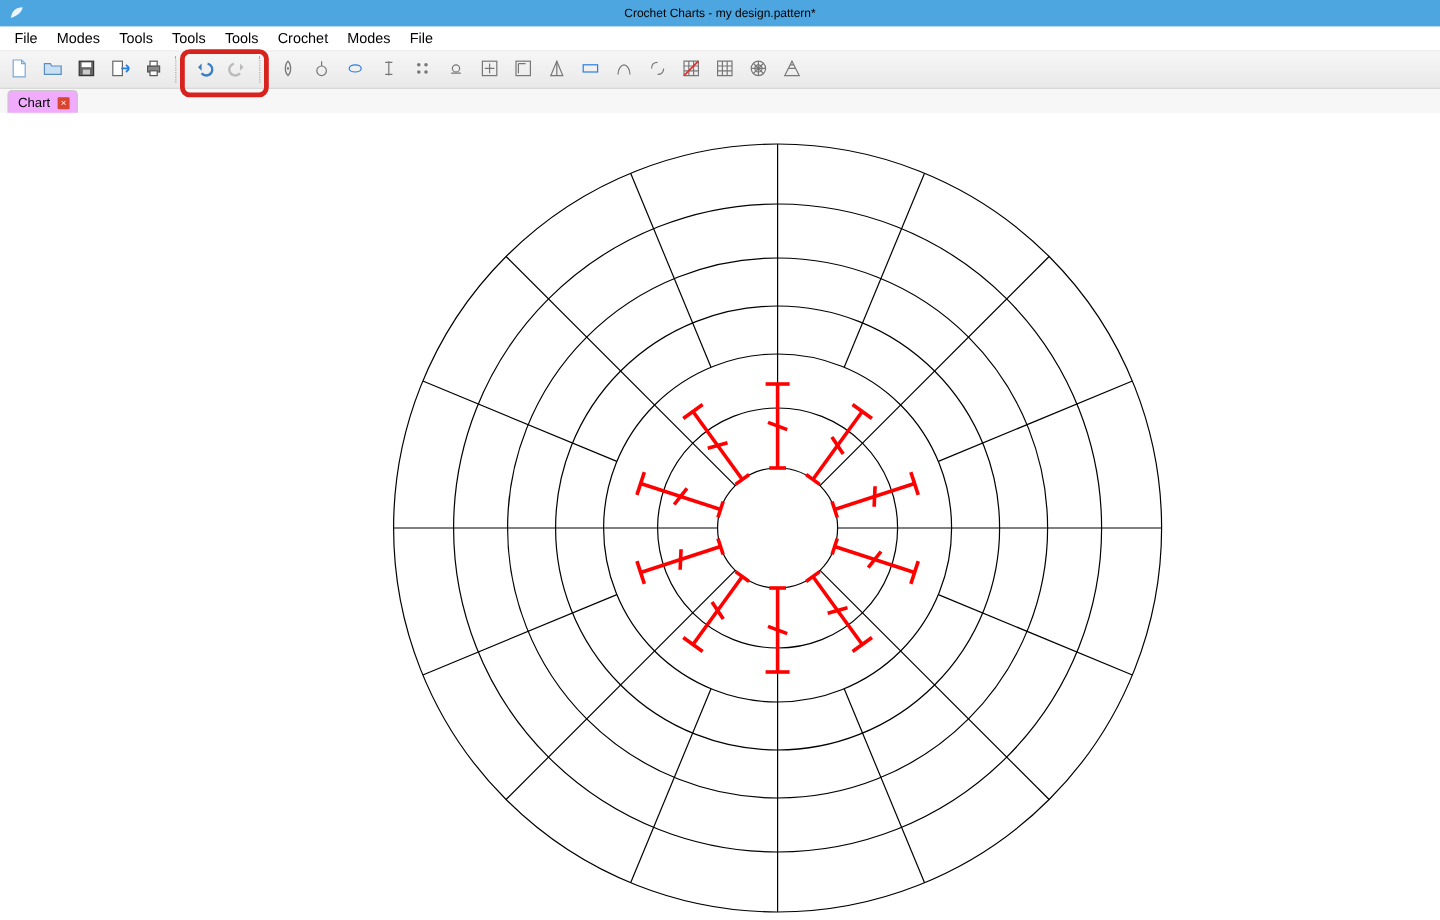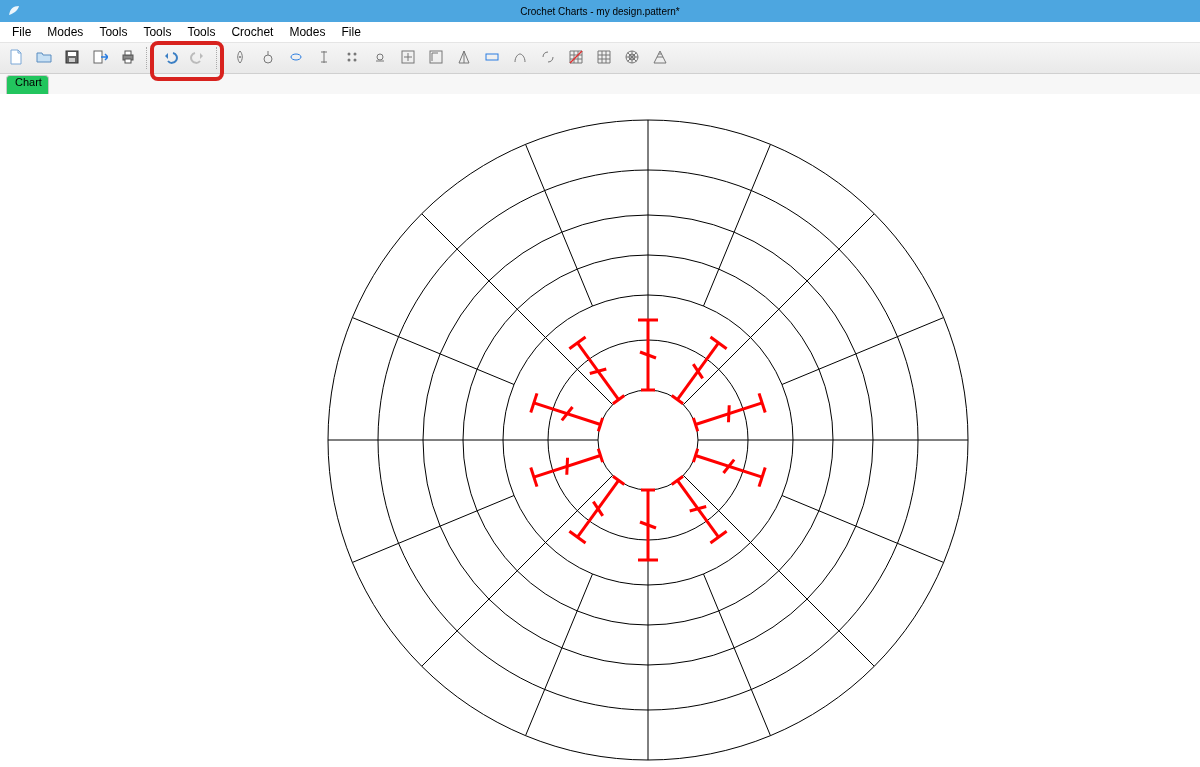--- a/index.html
+++ b/index.html
@@ -75,33 +75,32 @@
   .tabbar {
     height: 22px;
     background: #f7f7f7;
     border-bottom: 1px solid #d8d8d8;
     display: flex;
     align-items: flex-end;
     padding-left: 6px;
   }
   .tab {
     height: 20px;
-    background: #22c55e;
+    background: #f0abfc;
     border: 1px solid #c8c8c8;
     border-bottom: 1px solid #fff;
     border-top-left-radius: 4px;
     border-top-right-radius: 4px;
     display: inline-flex;
     align-items: center;
     padding: 0 6px 0 8px;
     font-size: 11px;
     gap: 6px;
     position: relative;
     top: 1px;
-    flex-direction: column;
   }
   .tab .close {
     width: 10px; height: 10px;
     background: #d94530;
     color: #fff;
     font-size: 8px;
     line-height: 10px;
     text-align: center;
     border-radius: 1px;
   }

